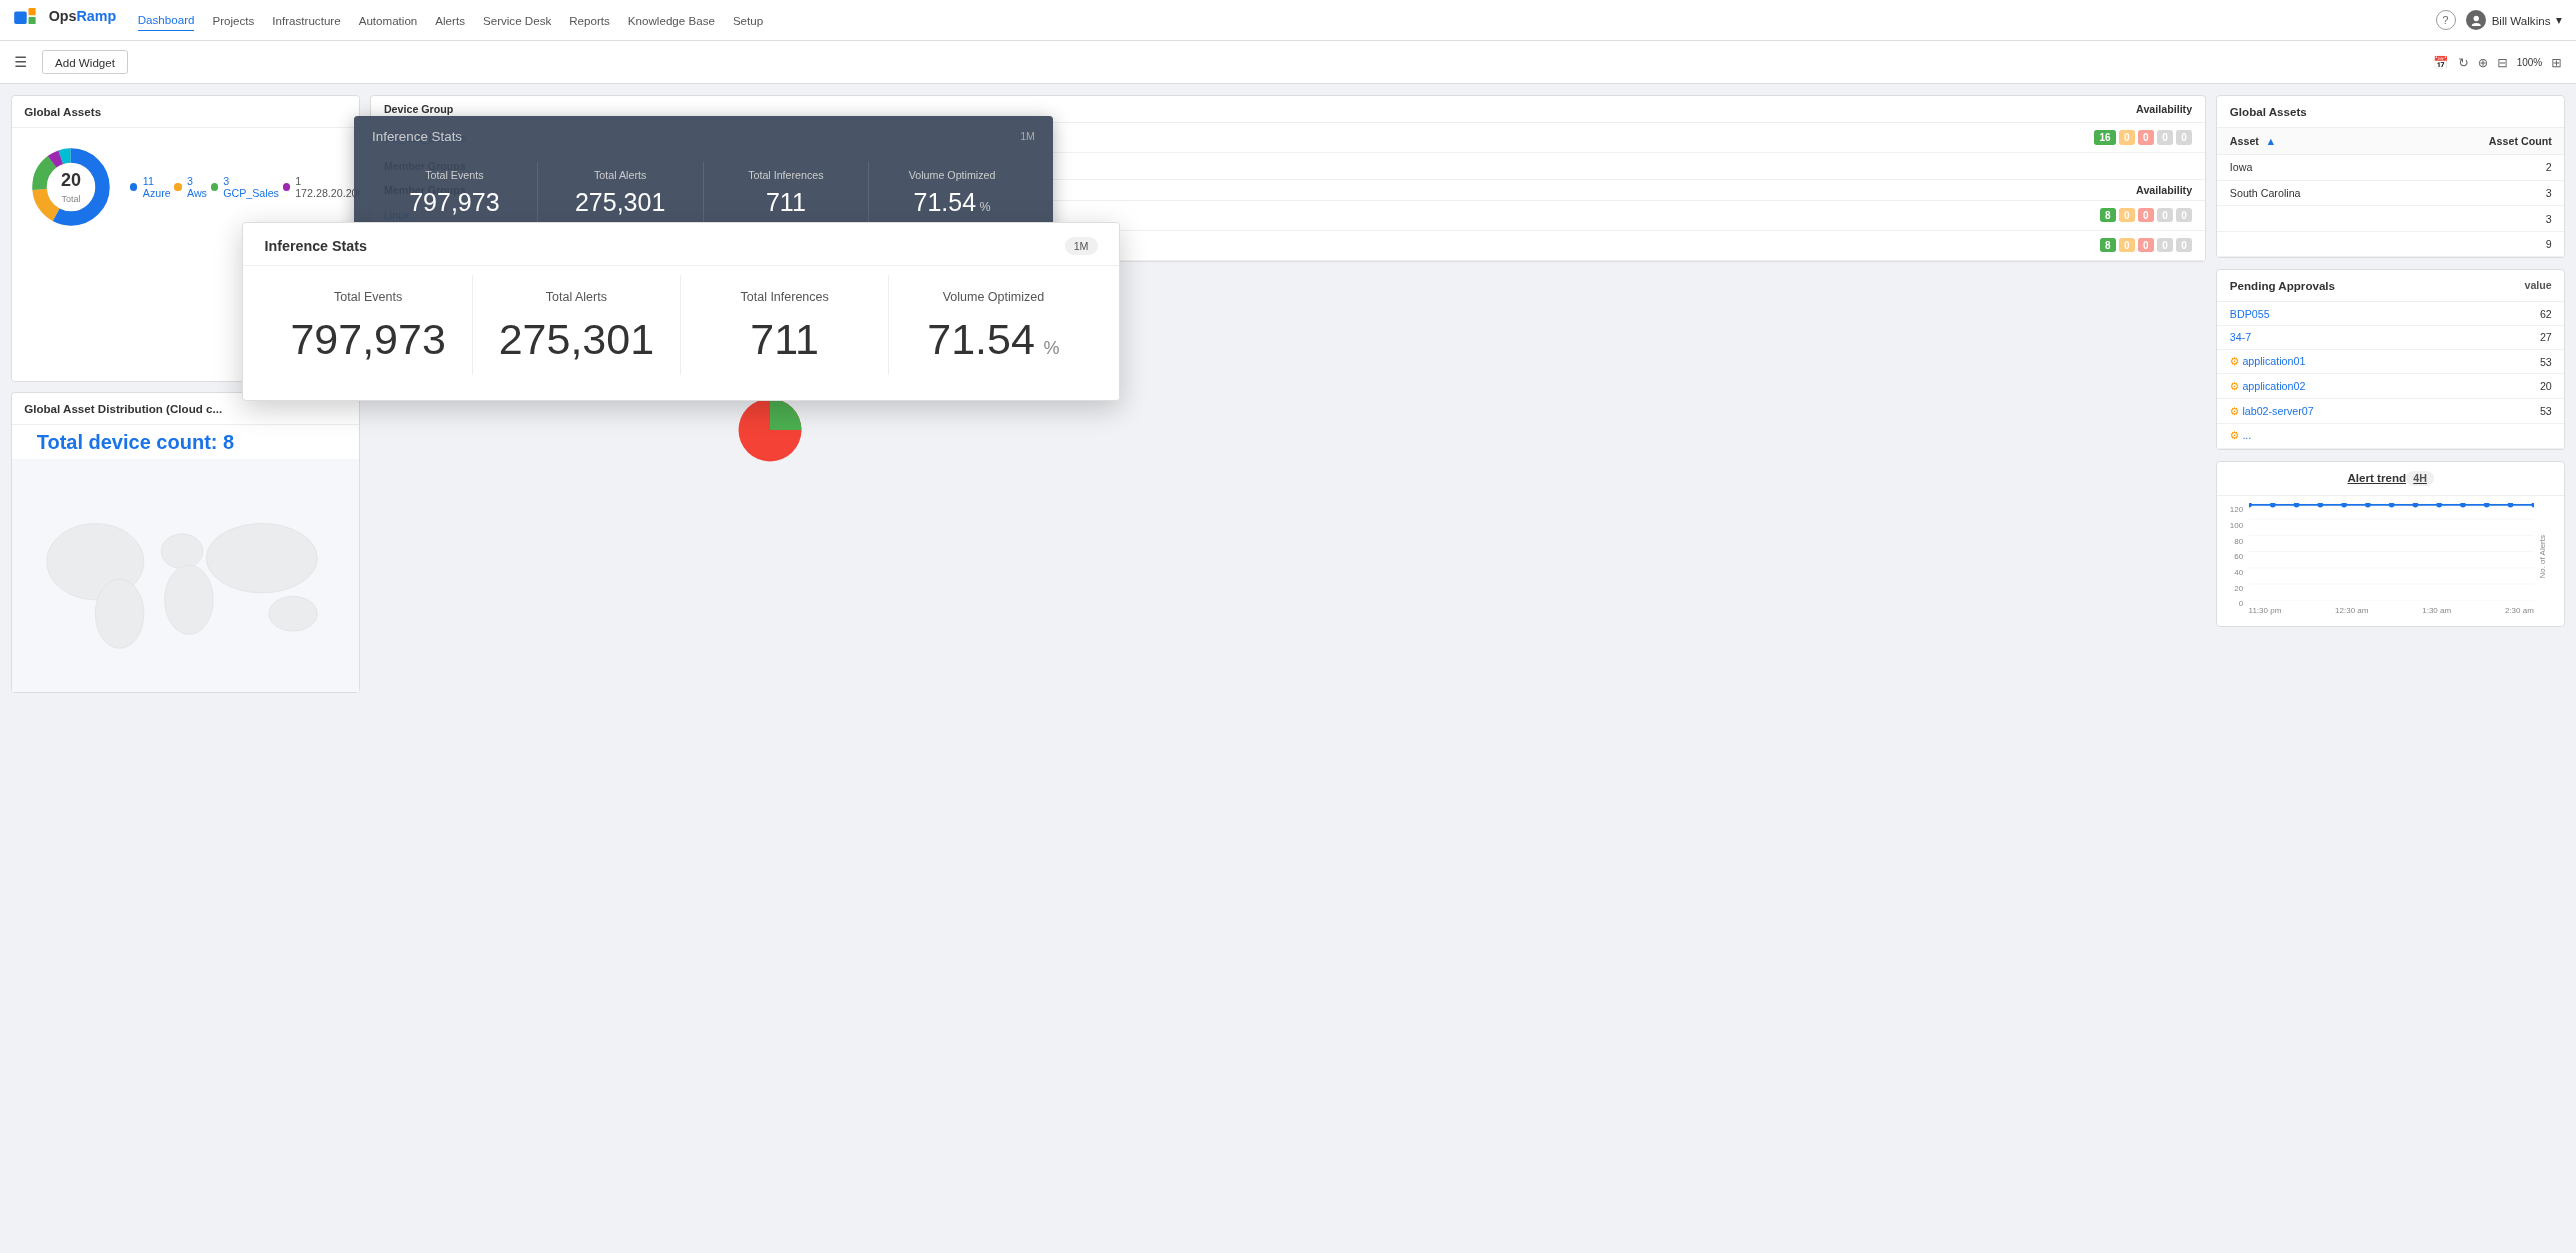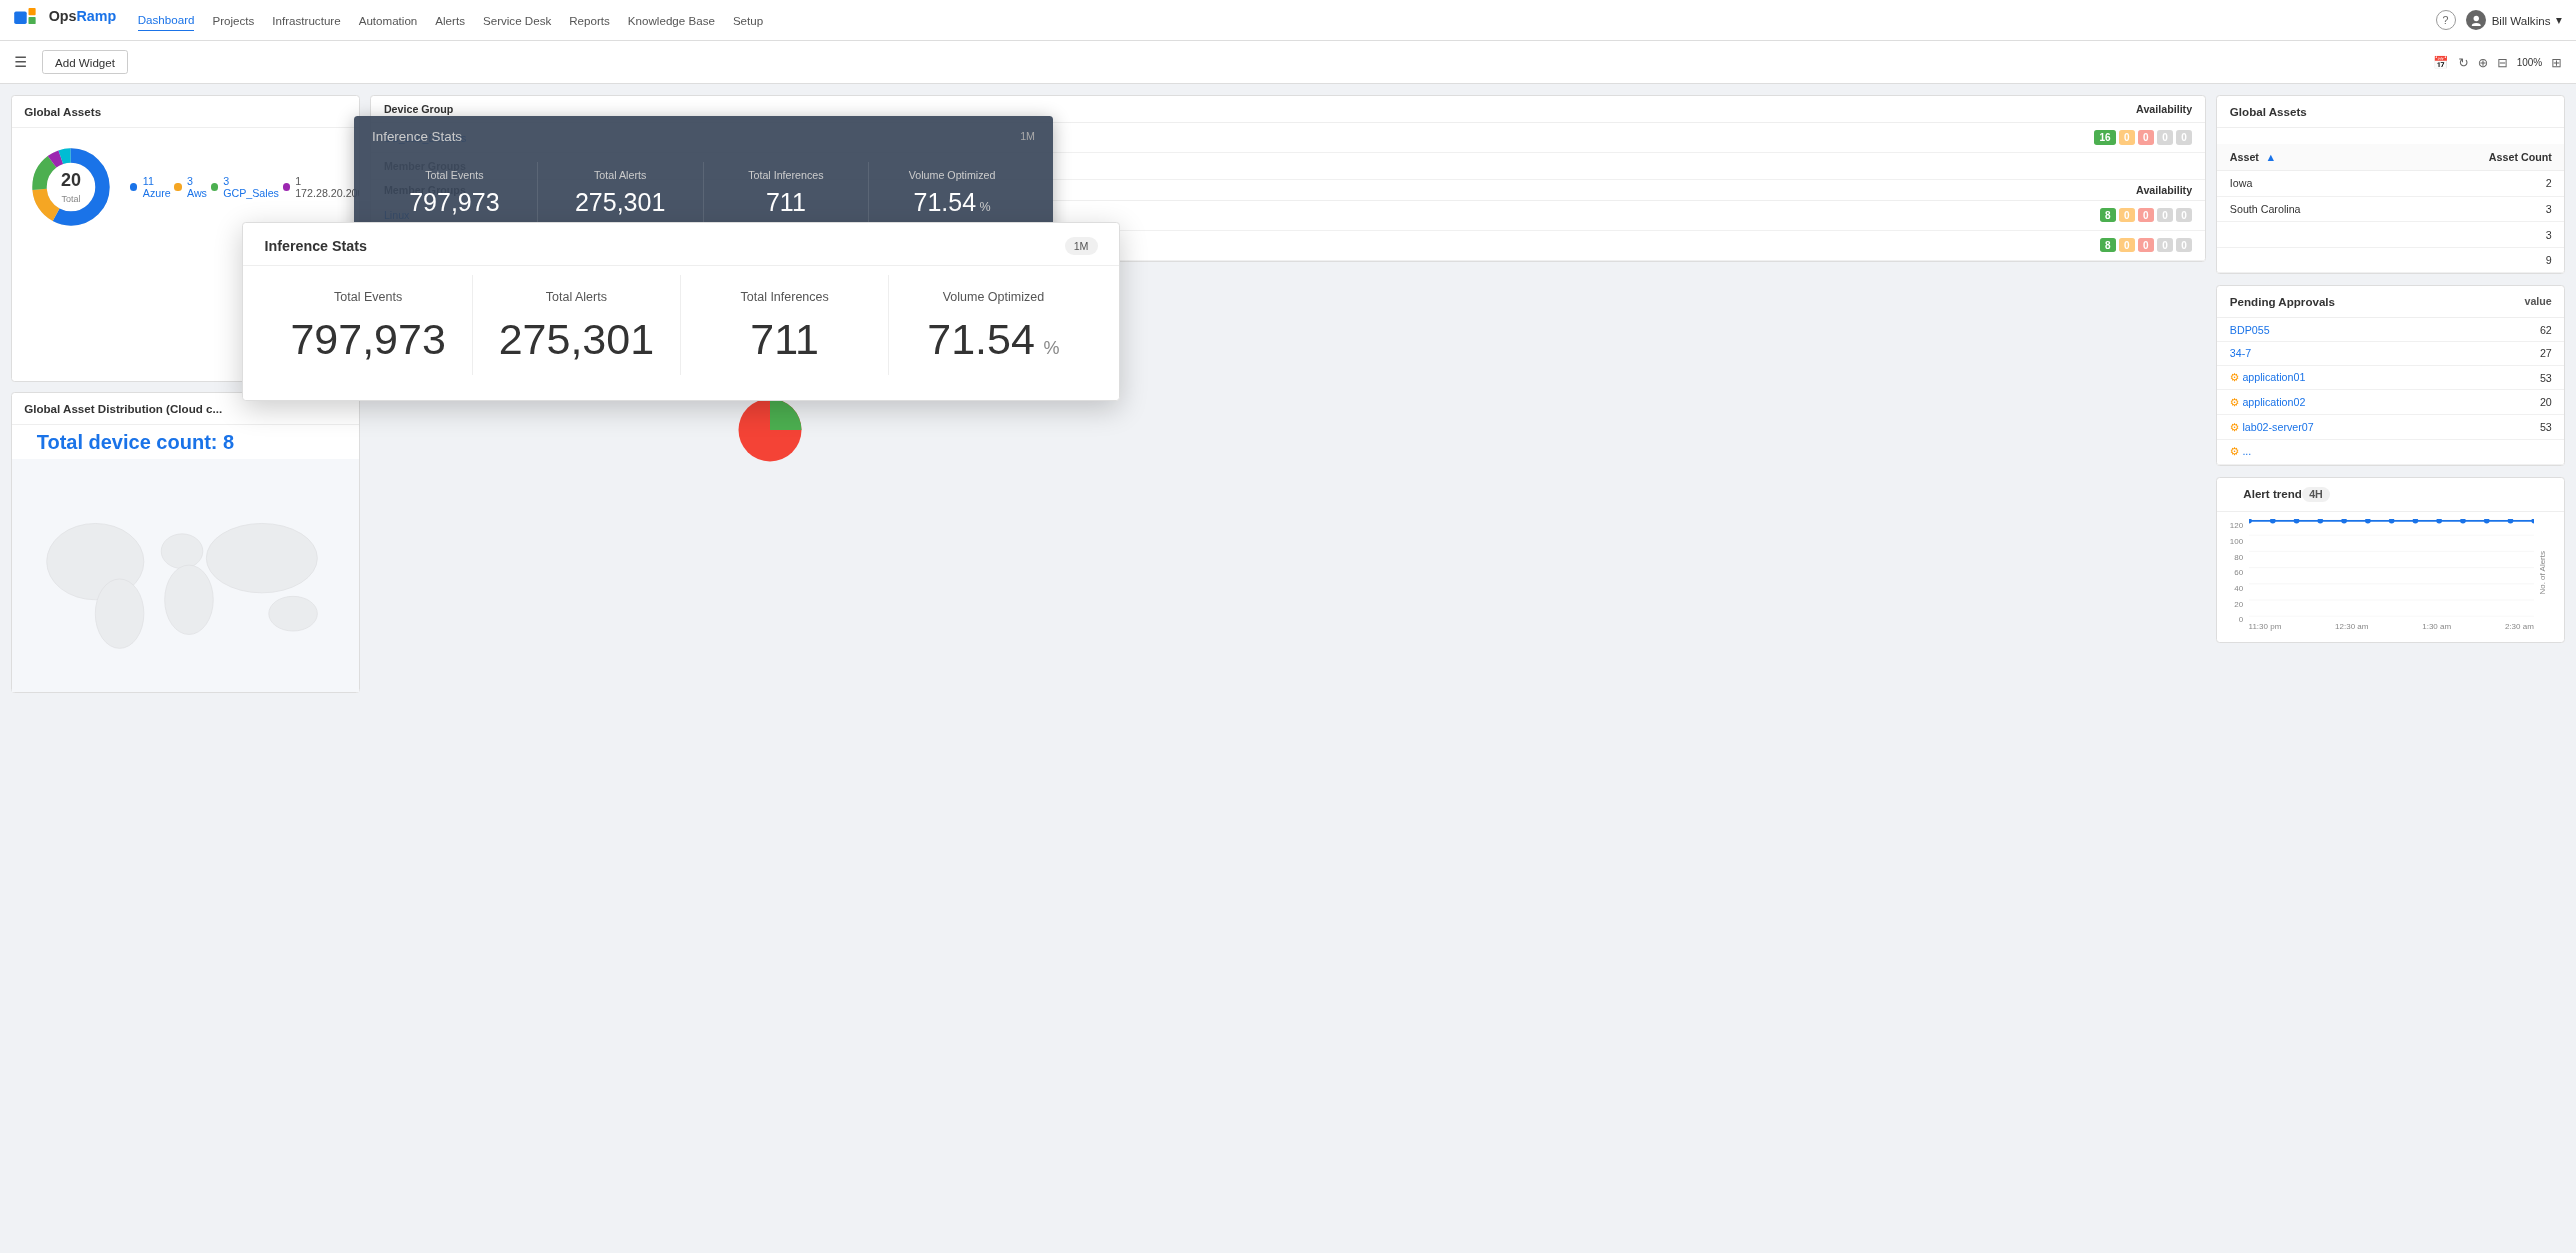--- a/index.html
+++ b/index.html
@@ -273,21 +273,20 @@
       gap: 10.7px;
     }
     .global-assets-right {
       background: #fff;
       border: 0.9px solid #ddd;
       border-radius: 3.6px;
     }
     .asset-table {
       width: 100%;
       border-collapse: collapse;
-      margin-top: 16px;
     }
     .asset-table th {
       padding: 7.2px 12.5px;
       text-align: left;
       font-size: 10.7px;
       font-weight: 600;
       color: #333;
       border-bottom: 0.9px solid #eee;
       background: #fafafa;
     }
@@ -336,21 +335,22 @@
       border-radius: 3.6px;
       padding-bottom: 9px;
     }
     .alert-trend-header {
       padding: 9px 26px;
       font-size: 11.6px;
       font-weight: 600;
       color: #333;
       border-bottom: 0.9px solid #eee;
       display: flex;
-      justify-content: flex-start;
+      justify-content: center;
+      text-decoration: underline;
     }
     .alert-chart-area {
       padding: 7.2px 12.5px;
       position: relative;
     }
 
     
     .inference-overlay-dark {
       position: fixed;
       top: 116px;

